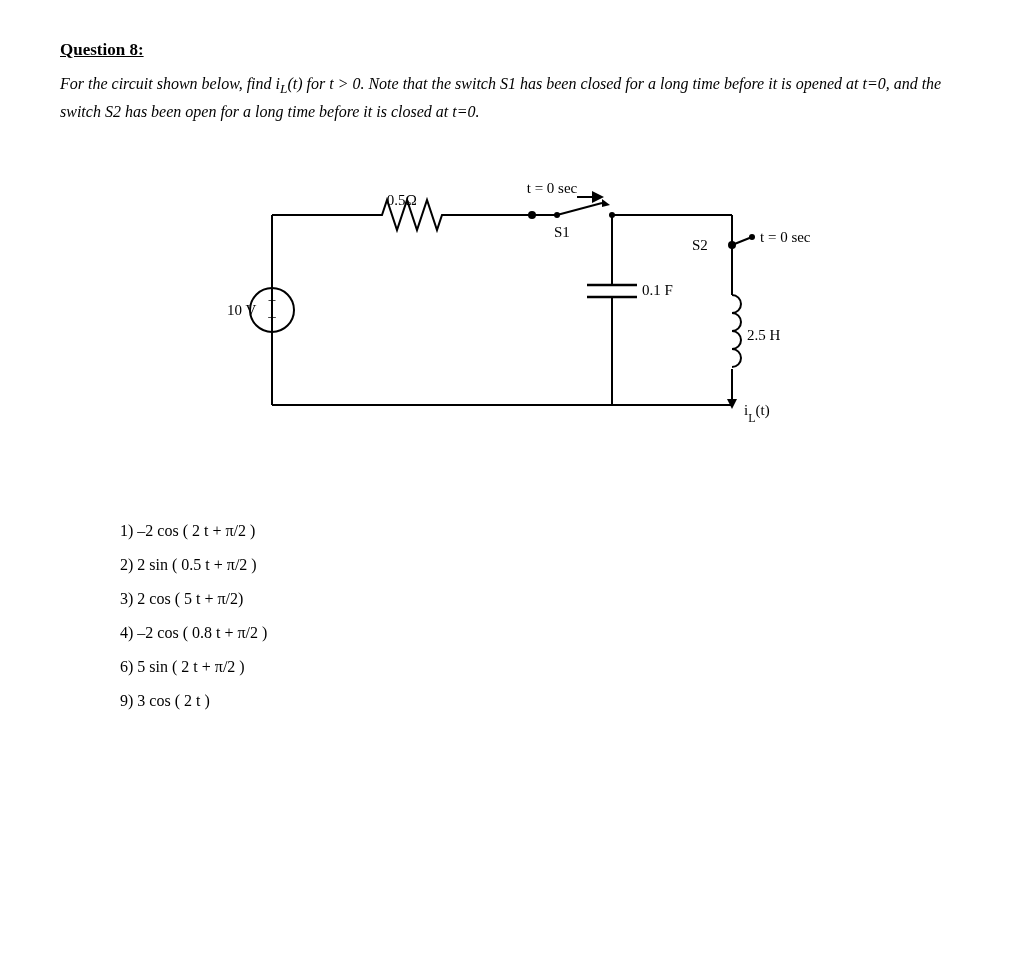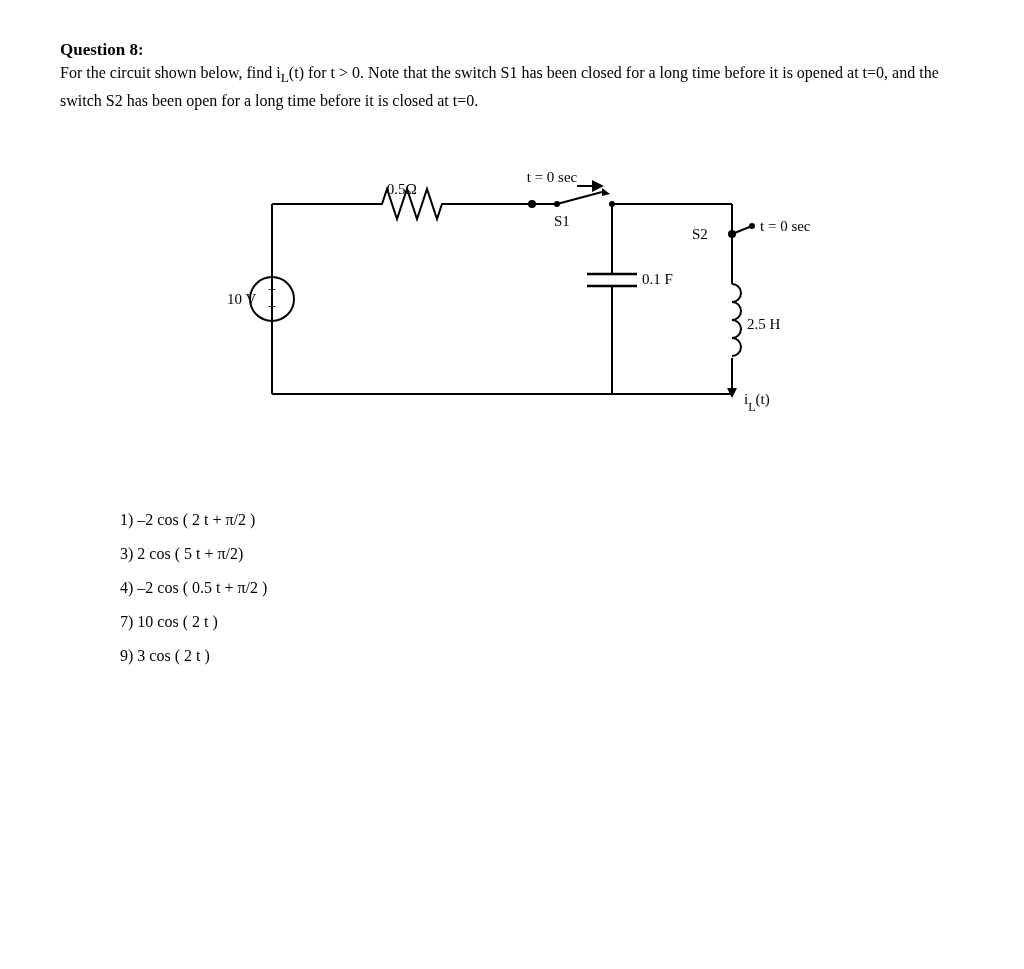--- a/index.html
+++ b/index.html
@@ -9,27 +9,29 @@
       font-size: 16px;
       color: #000;
       padding: 40px 60px;
       width: 1024px;
       min-height: 969px;
     }
 
     .question-title {
       font-weight: bold;
       font-size: 17px;
-      margin-bottom: 1px;
+      margin-bottom: 12px;
+      text-decoration: underline;
     }
 
     .question-text {
       font-size: 16px;
       line-height: 1.55;
       margin-bottom: 30px;
+      font-style: italic;
     }
 
     .circuit-container {
       position: relative;
       width: 680px;
       height: 320px;
       margin: 0 auto 40px auto;
     }
 
     .circuit-svg {
@@ -149,17 +151,18 @@
 
     <text x="55" y="160" class="circuit-text">10 V</text>
 
     <text x="230" y="50" class="circuit-text" text-anchor="middle">0.5Ω</text>
 
   </svg>
 </div>
 
 <ol class="answer-list">
   <li>1)  –2 cos ( 2 t + π/2 )</li>
+  <li>2)  2 sin ( 0.5 t + π/2 )</li>
   <li>3)  2 cos ( 5 t + π/2)</li>
-  <li>4)  –2 cos ( 0.5 t + π/2 )</li>
-  <li>7)  10 cos ( 2 t )</li>
+  <li>4)  –2 cos ( 0.8 t + π/2 )</li>
+  <li>6)  5 sin ( 2 t + π/2 )</li>
   <li>9)  3 cos ( 2 t )</li>
 </ol>
 
 </body></html>

